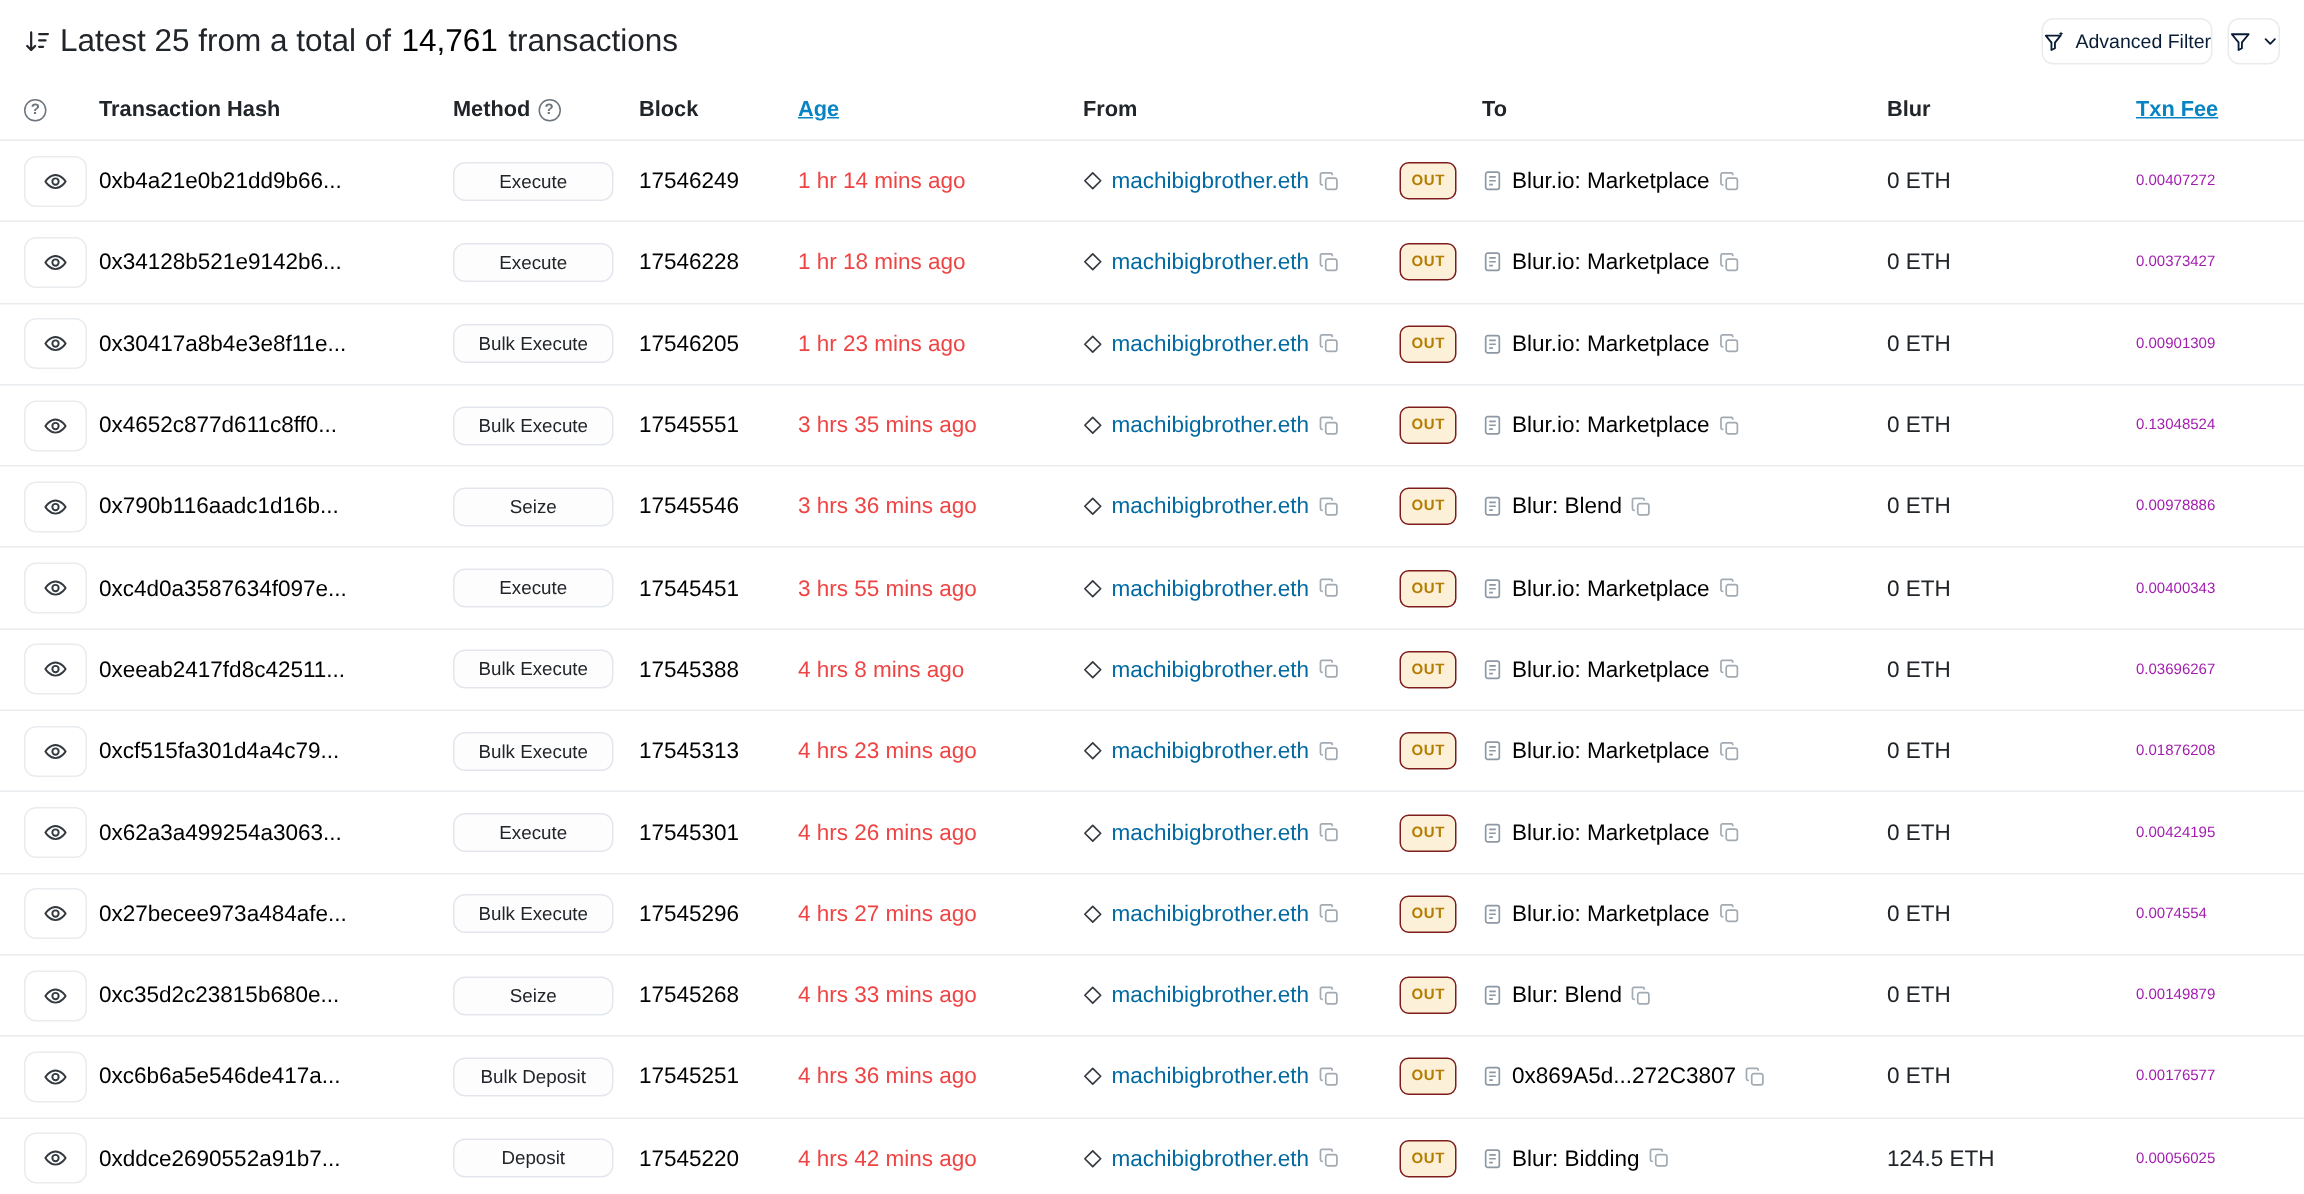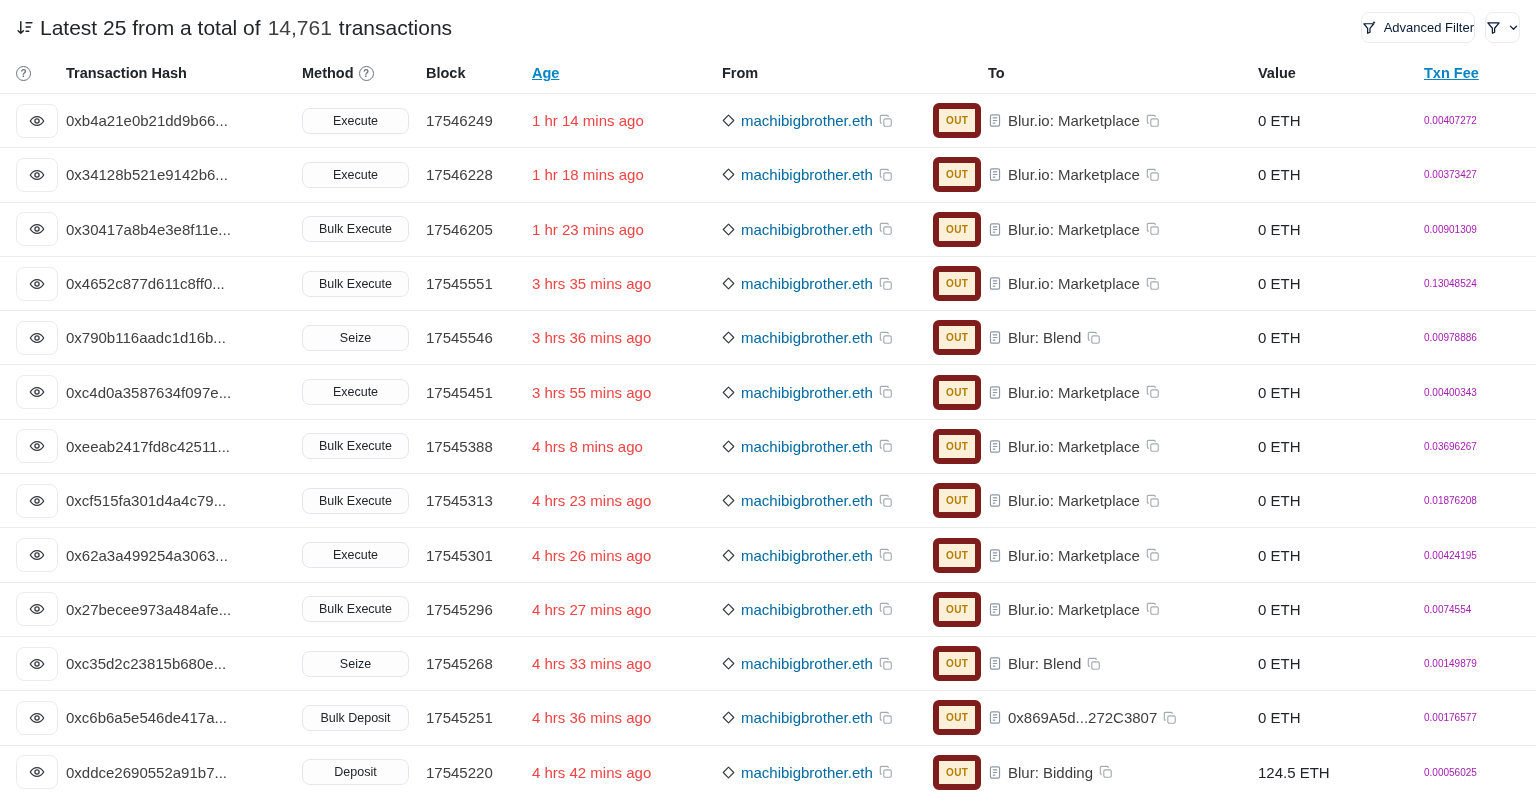--- a/index.html
+++ b/index.html
@@ -3,21 +3,21 @@
 <meta charset="utf-8">
 <style>
   * { margin:0; padding:0; box-sizing:border-box; }
   html,body { width:1536px; height:796px; overflow:hidden; background:#fff;
     font-family:"Liberation Sans","DejaVu Sans",sans-serif; color:#212529; }
 
   .toolbar { display:flex; align-items:center; justify-content:space-between;
     padding:12px 16px 10px 16px; }
   .summary { display:flex; align-items:center; gap:7px; font-size:21px; color:#212529; }
   .summary .icon { color:#212529; display:flex; }
-  .link { color:#404040; text-decoration:none; cursor:pointer; }
+  .link { color:#000000; text-decoration:none; cursor:pointer; }
   .toolbar-actions { display:flex; gap:10px; }
   .btn { display:inline-flex; align-items:center; gap:7px; background:#fff;
     border:1px solid #e9ecef; border-radius:8px; padding:7px 0;
     font-size:13px; color:#081d35; cursor:pointer; font-weight:400; }
   .btn .icon { color:#081d35; display:flex; }
 
   .grid-cols { display:grid; padding:0 16px; align-items:center;
     grid-template-columns:50px 236px 124px 106px 190px 211px 55px 270px 166px 92px; }
   .thead { font-weight:700; font-size:14.5px; color:#212529;
     padding-top:12px; padding-bottom:12px; border-bottom:1px solid #e9ecef; }
@@ -37,21 +37,21 @@
     border-radius:8px; white-space:nowrap; }
 
   .age { color:#ef4444; }
 
   .addr-icon { color:#343a40; display:flex; flex:none; }
   .from-name { color:#0369a1; cursor:pointer; }
   .copy-btn { background:none; border:none; color:#a2aab2; cursor:pointer;
     display:flex; align-items:center; padding:0; }
 
   .out-badge { font-size:10px; font-weight:700; letter-spacing:.4px; color:#b47d00;
-    background:#fcf0d9; border:6px solid #7f1d1d; border-radius:6px; padding:6px 7px; }
+    background:#fcf0d9; border:1px solid #7f1d1d; border-radius:6px; padding:6px 7px; }
 
   .contract-icon { color:#8c98a4; display:flex; flex:none; }
   .to-link { overflow:hidden; white-space:nowrap; }
 
   .fee { font-size:10px; color:#a21caf; }
 
   .qicon { width:15px; height:15px; border:1.2px solid #6c757d; border-radius:50%;
     color:#6c757d; font-size:10px; font-weight:700; display:inline-flex;
     align-items:center; justify-content:center; cursor:pointer; flex:none; }
 </style>
@@ -112,21 +112,21 @@
       <span class="th-link">Age</span>
     </div>
   <div class="th">
       <span>From</span>
     </div>
   <div class="th"></div>
   <div class="th">
       <span>To</span>
     </div>
   <div class="th">
-      <span>Value</span>
+      <span>Blur</span>
     </div>
   <div class="th">
       <span class="th-link">Txn Fee</span>
     </div>
 </div>
 
 <div>
   <div class="grid-cols tr">
     <div class="td">
       <button class="eye-btn">

